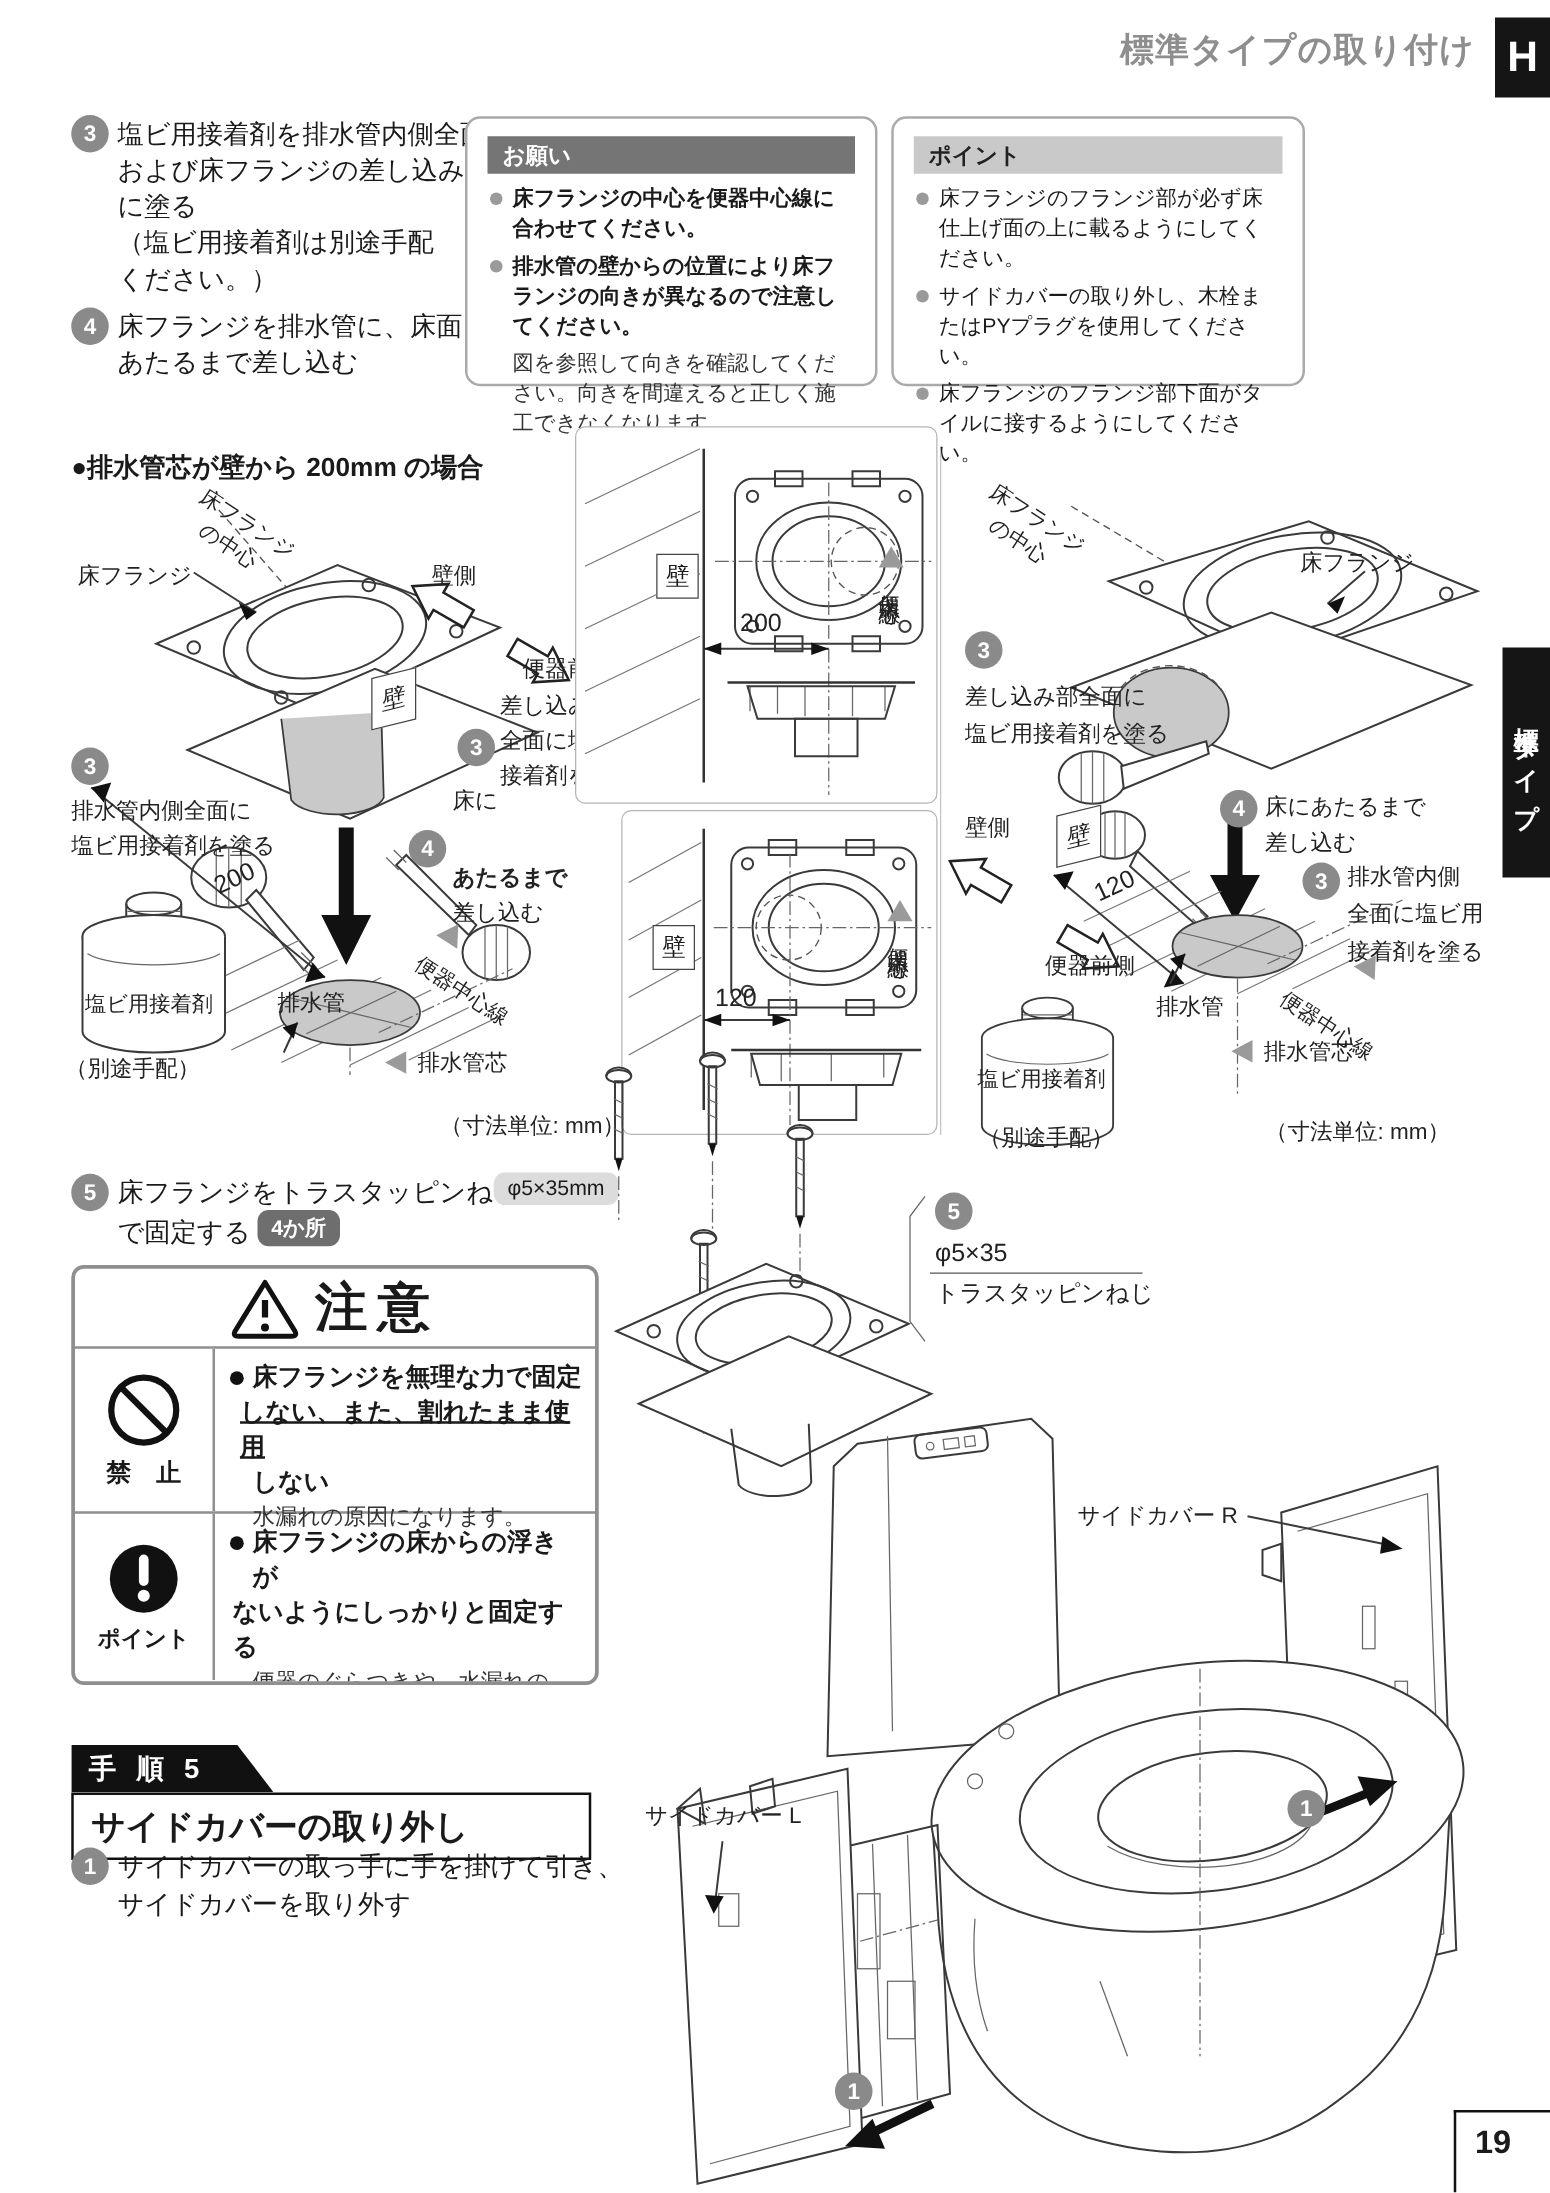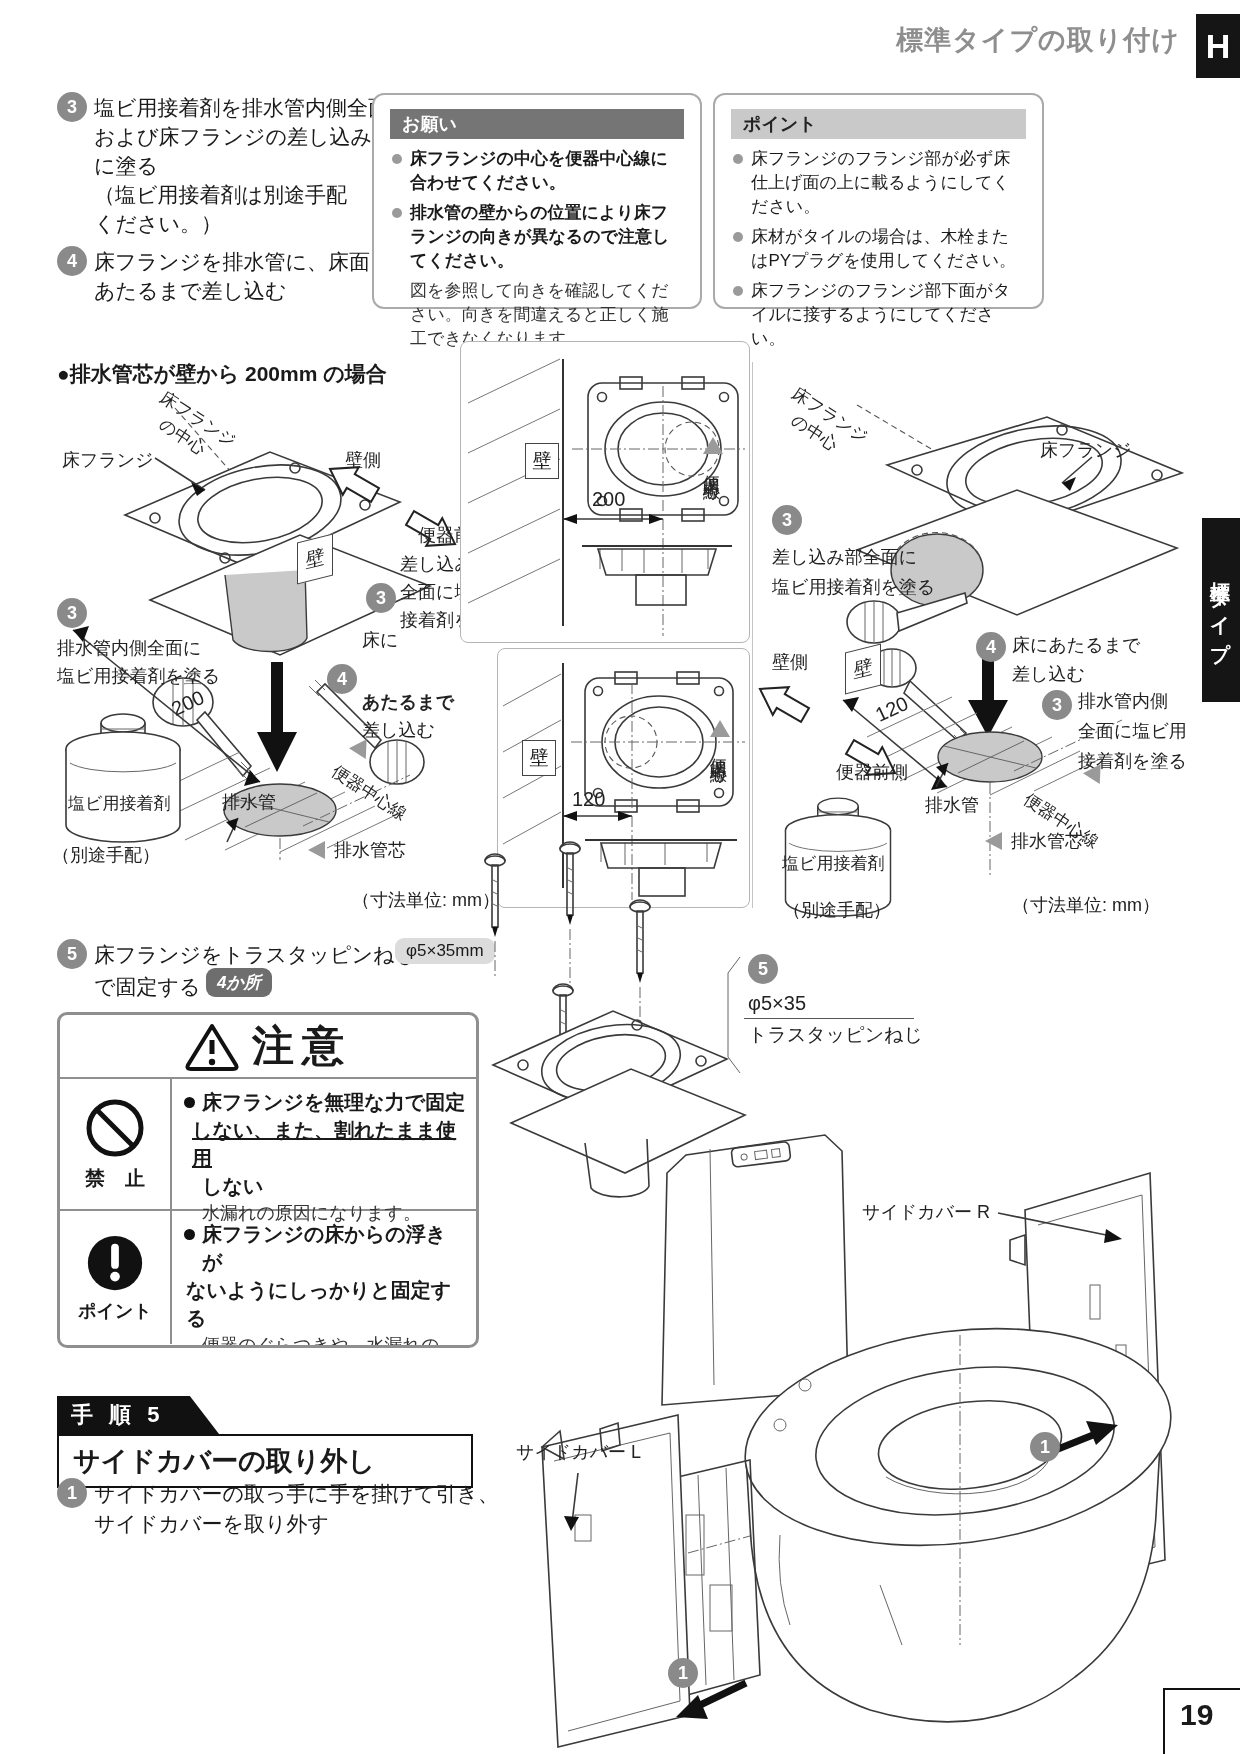--- a/index.html
+++ b/index.html
@@ -67,21 +67,21 @@
   
   .ptab{position:absolute;left:57px;top:1396px;width:162px;height:38px;background:#111;color:#fff;
         font-size:22px;font-weight:bold;letter-spacing:5px;display:flex;align-items:center;
         padding-left:14px;clip-path:polygon(0 0,82% 0,100% 100%,0 100%);box-sizing:border-box;}
   .ptitle{position:absolute;left:57px;top:1434px;width:416px;height:54px;border:2.5px solid #111;
           font-size:27px;font-weight:bold;display:flex;align-items:center;padding-left:14px;
           box-sizing:border-box;background:#fff;}
   
   .pgnum-box{position:absolute;left:1163px;top:1688px;width:77px;height:66px;
              border-left:2.5px solid #111;border-top:2.5px solid #111;}
-  .pgnum{position:absolute;left:1180px;top:1698px;font-size:30px;font-weight:bold;}
+  .pgnum{position:absolute;left:1180px;top:1698px;font-size:26px;font-weight:bold;}
   
   svg{position:absolute;overflow:visible;}
   .ln{fill:none;stroke:#3a3a3a;stroke-width:1.6;}
   .lnf{fill:#fff;stroke:#3a3a3a;stroke-width:1.6;}
   .thin{fill:none;stroke:#666;stroke-width:1;}
   .dash{fill:none;stroke:#555;stroke-width:1.1;stroke-dasharray:6 4;}
   .dashdot{fill:none;stroke:#666;stroke-width:1;stroke-dasharray:11 3 2 3;}
   .grayfill{fill:#c9c9c9;stroke:#3a3a3a;stroke-width:1.4;}
   .blk{fill:#111;stroke:none;}
   .barrow{fill:#fff;stroke:#222;stroke-width:2;}
@@ -120,21 +120,21 @@
   </div>
 
   <div class="jbox" style="left:713px;top:93px;width:327px;height:212px;">
     <div class="jbox-head light">ポイント</div>
     <div class="jitem">
       <span class="dot"></span>
       <span class="txt">床フランジのフランジ部が必ず床仕上げ面の上に載るようにしてください。</span>
     </div>
     <div class="jitem">
       <span class="dot"></span>
-      <span class="txt">床材がタイルの場合は、木栓またはPYプラグを使用してください。</span>
+      <span class="txt">サイドカバーの取り外し、木栓またはPYプラグを使用してください。</span>
     </div>
     <div class="jitem">
       <span class="dot"></span>
       <span class="txt">床フランジのフランジ部下面がタイルに接するようにしてください。</span>
     </div>
   </div>
 
   <div class="dheading" style="left:57px;top:360px;">●排水管芯が壁から 200mm の場合</div>
   <div class="divider"></div>
 
@@ -391,21 +391,21 @@
   <div class="tri-up" style="left:1086px;top:763px;transform:rotate(33deg);"></div>
   <div class="dlabel sm rot" style="left:1032px;top:788px;transform:rotate(33deg);">便器中心線</div>
   <div class="tri-left" style="left:985px;top:832px;"></div>
   <div class="dlabel" style="left:1011px;top:829px;">排水管芯</div>
   <div class="unit-note" style="left:1012px;top:893px;">（寸法単位: mm）</div>
 
   <div class="ncir" style="left:57px;top:939px;">5</div>
   <div class="step-line" style="left:94px;top:940px;">床フランジをトラスタッピンねじ</div>
   <div class="pill-light" style="left:395px;top:938px;">φ5×35mm</div>
   <div class="step-line" style="left:94px;top:972px;">で固定する</div>
-  <div class="pill-dark" style="left:206px;top:968px;font-style:italic;">4か所</div>
+  <div class="pill-dark" style="left:206px;top:968px;">4か所</div>
 
   <div class="caution">
     <div class="caution-title">
       <svg width="56" height="50" viewBox="0 0 56 50" style="position:relative;">
         <path d="M28,5 L52,44 Q54,48 49,48 L7,48 Q2,48 4,44 Z" fill="none" stroke="#111" stroke-width="4" stroke-linejoin="round"></path>
         <line x1="28" y1="19" x2="28" y2="33" stroke="#111" stroke-width="5"></line>
         <circle cx="28" cy="41" r="3.2" fill="#111"></circle>
       </svg>
       <span>注意</span>
     </div>

